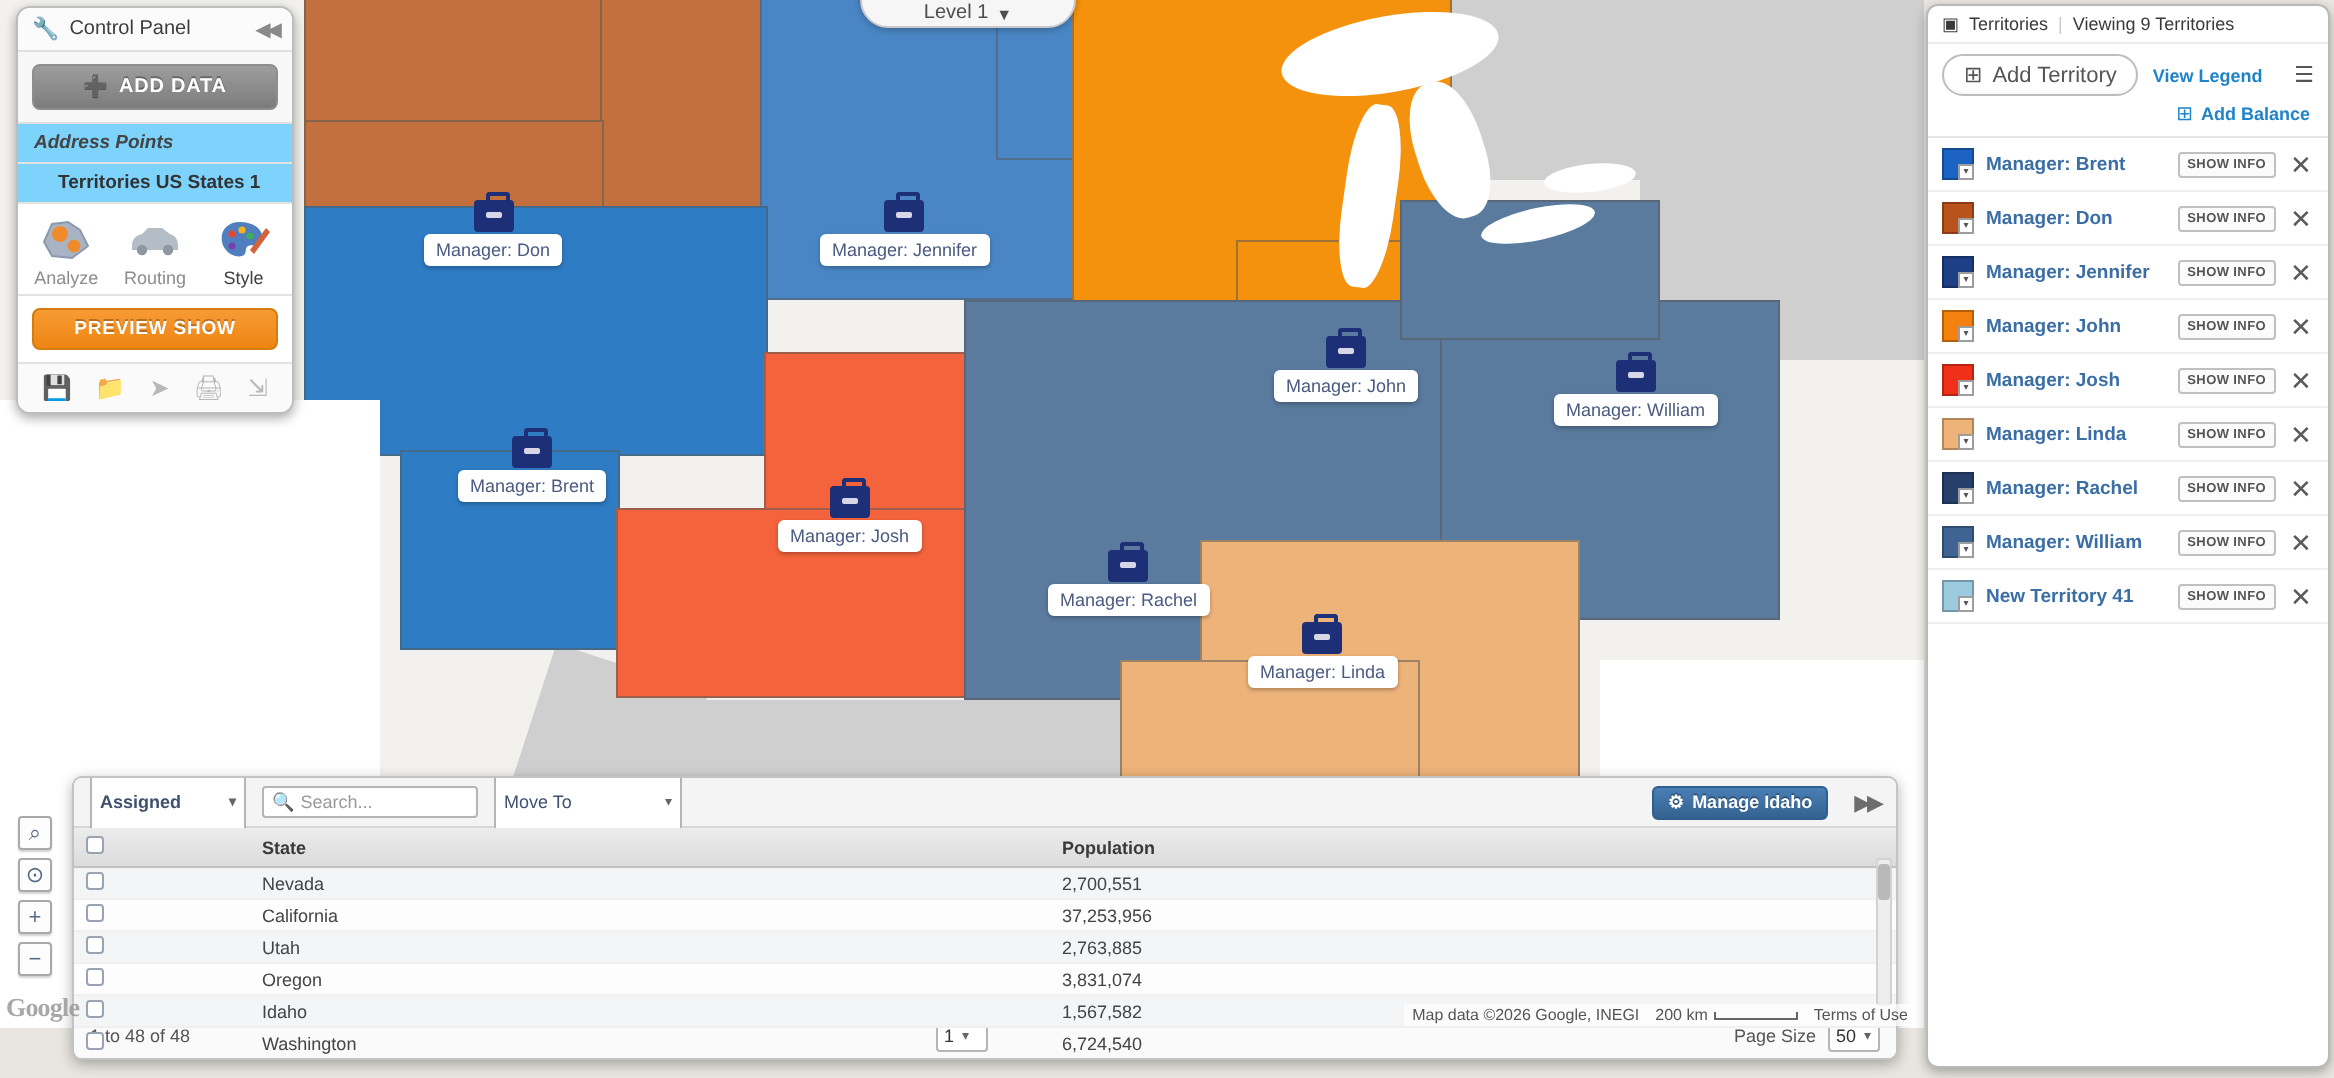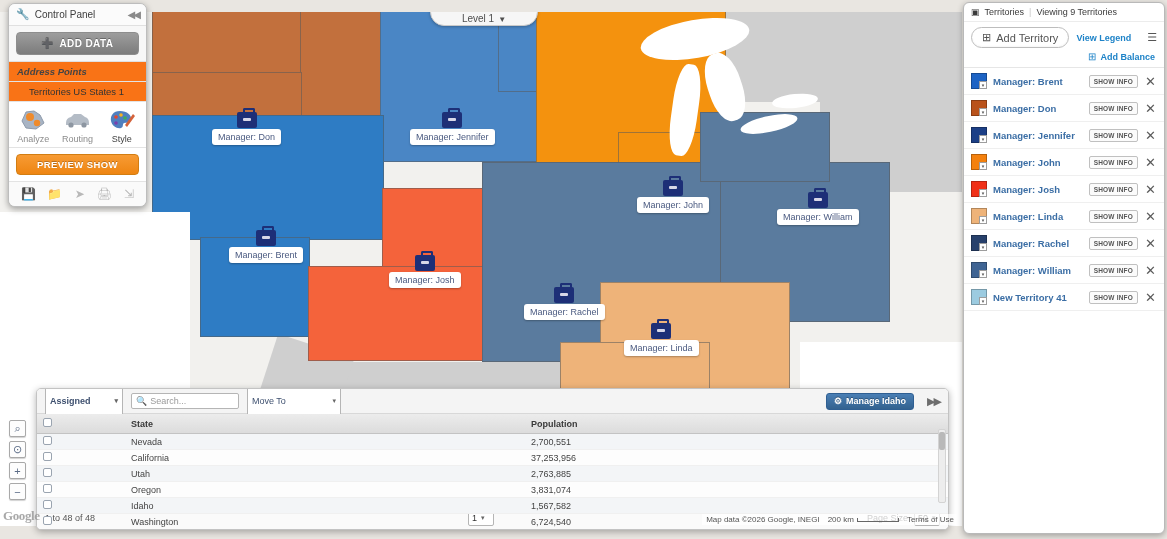--- a/index.html
+++ b/index.html
@@ -5,21 +5,21 @@
   * { box-sizing: border-box; margin:0; padding:0; }
   html, body {
     width:1167px; height:539px; overflow:hidden;
     font-family: "Liberation Sans", sans-serif;
     background:#e9e6e1;
   }
   #app { position:relative; width:1167px; height:539px; }
 
   
   #map {
-    position:absolute; left:0; top:12px; width:962px; height:514px;
+    position:absolute; left:0; top:0; width:962px; height:514px;
     background:#f2f1ee; overflow:hidden;
   }
   .landmass { position:absolute; background:#cfcfcf; }
   .terr { position:absolute; border:1px solid rgba(90,90,90,.55); }
   .water { position:absolute; background:#ffffff; }
 
   
   .marker { position:absolute; z-index:40; }
   .bag {
     position:relative; width:20px; height:16px; margin:0 auto;
@@ -66,24 +66,24 @@
   .cp-adddata-wrap { padding:6px 7px; border-bottom:1px solid #e0e0e0; }
   .btn-add-data {
     width:100%; height:23px; border:1px solid #8d8d8d; border-radius:4px;
     background:linear-gradient(#9d9d9d,#7c7c7c);
     color:#fff; font-size:10px; font-weight:bold; letter-spacing:.4px;
     display:flex; align-items:center; justify-content:center; gap:5px;
     text-shadow:0 -1px 0 rgba(0,0,0,.3);
   }
   .cp-section {
     padding:4px 8px; font-size:9.5px; border-bottom:1px solid #e3e3e3;
-    background:#f97316;
+    background:#7dd3fc;
   }
   .cp-section.ital { font-style:italic; font-weight:bold; color:#444; }
-  .cp-section.bold { font-weight:normal; color:#333;padding-left:20px; }
+  .cp-section.bold { font-weight:bold; color:#333;padding-left:20px; }
   .cp-tools {
     display:flex; justify-content:space-around; padding:5px 2px 3px;
     background:#fff; border-bottom:1px solid #e3e3e3;
   }
   .tool { width:42px; text-align:center; }
   .tool .glyph { height:26px; display:flex; align-items:center; justify-content:center; }
   .tool .tlabel { font-size:9px; color:#8c8c8c; margin-top:1px; }
   .tool.active .tlabel { color:#3f3f3f; }
   .cp-preview-wrap { padding:6px 7px; background:#fff; }
   .btn-preview {

